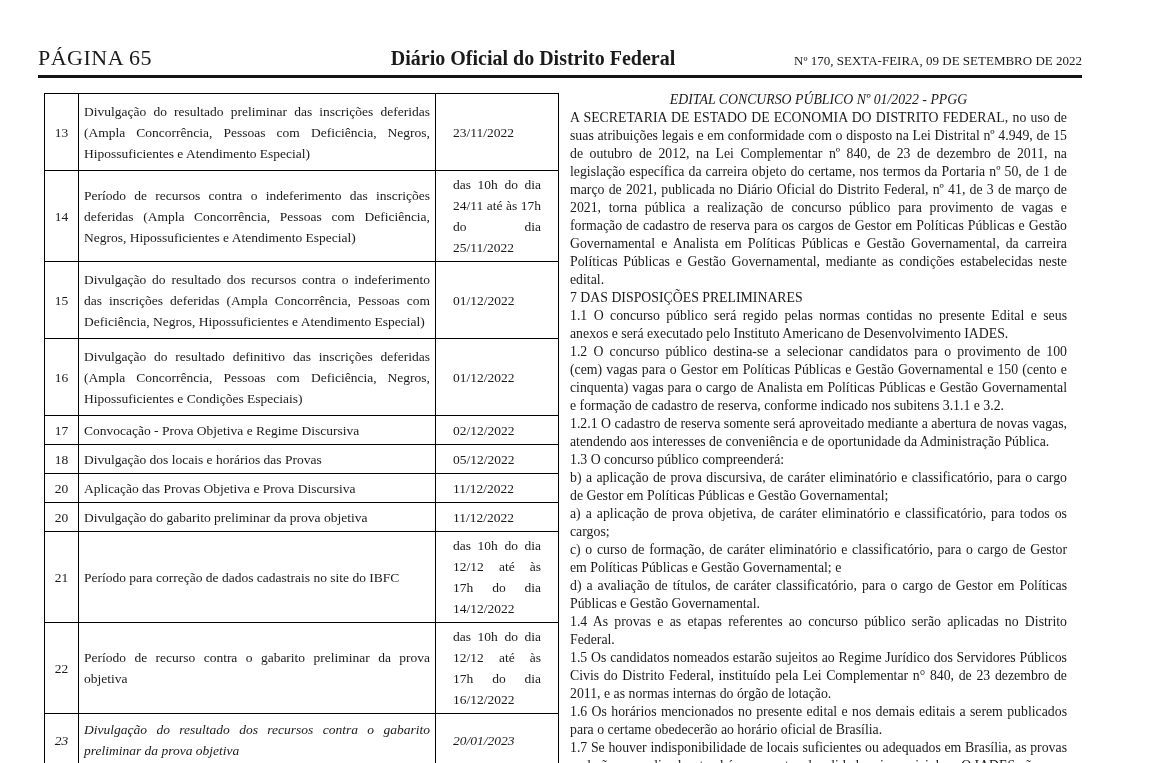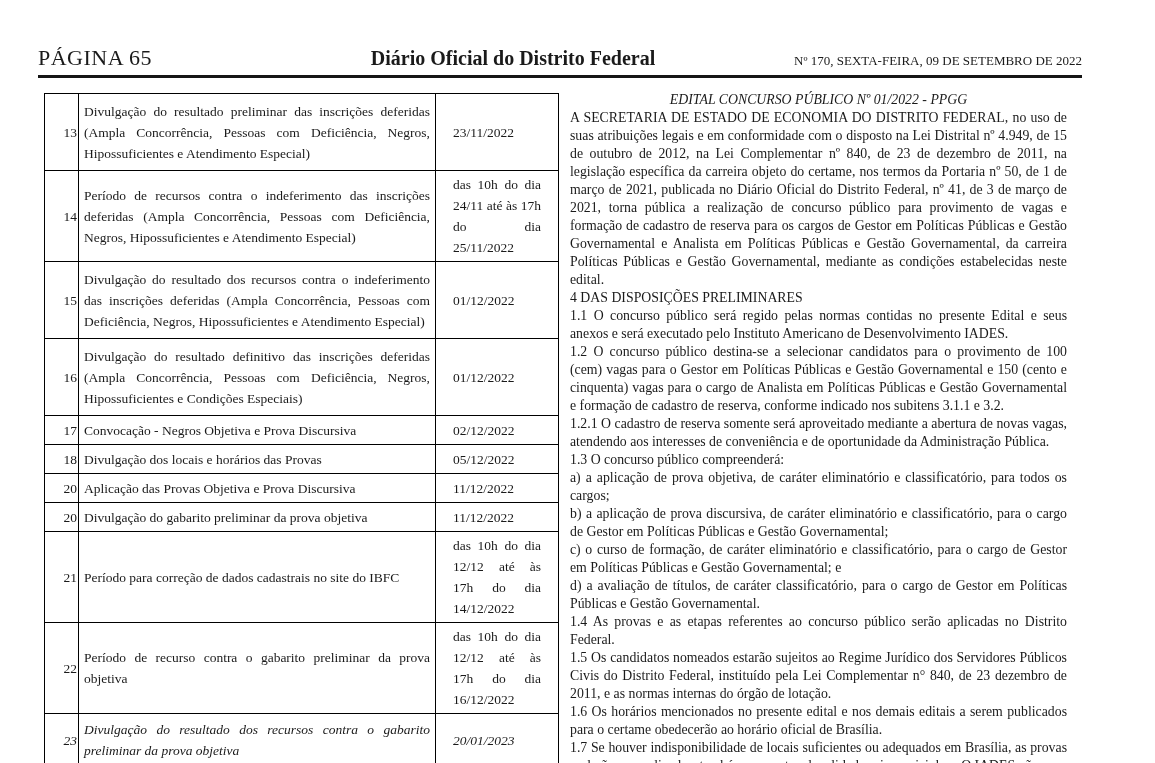--- a/index.html
+++ b/index.html
@@ -12,35 +12,35 @@
   
   #masthead {
     position:absolute; left:38px; top:42px; width:1044px; height:36px;
     border-bottom:3px solid #151515;
   }
   .page-num {
     position:absolute; left:0; bottom:4px;
     font-size:22px; letter-spacing:0.5px; white-space:nowrap;
   }
   .journal-title {
-    position:absolute; left:475px; bottom:5px; transform:translateX(-50%);
+    position:absolute; left:495px; bottom:5px; transform:translateX(-50%);
     font-size:20px; font-weight:bold; white-space:nowrap;
   }
   .edition-info {
     position:absolute; right:0; bottom:6px;
     font-size:13px; white-space:nowrap;
   }
   
   #schedule {
     position:absolute; left:44px; top:93px; width:501px;
     border-collapse:collapse; table-layout:fixed;
     font-size:13.5px; line-height:21px;
   }
   #schedule td { border:1.5px solid #000; vertical-align:middle; }
-  #schedule td.c-num  { width:34px;  text-align:right; padding:1px; }
+  #schedule td.c-num  { width:34px;  text-align:center; padding:1px; }
   #schedule td.c-act  { width:357px; text-align:justify; padding:3px 5px; }
   #schedule td.c-date { width:123px; text-align:justify; padding:3px 17px; }
   #schedule tr:nth-child(-n+4)                 { height:77px; }
   #schedule tr:nth-child(n+5):nth-child(-n+8)  { height:29px; }
   #schedule tr:nth-child(9),
   #schedule tr:nth-child(10)                   { height:78px; }
   #schedule tr:nth-child(11)                   { height:53px;font-style:italic; }
   #schedule tr:nth-child(12)                   { height:62px; }
   
   #edital {
@@ -82,21 +82,21 @@
   </tr>
 
   <tr>
     <td class="c-num">16</td>
     <td class="c-act">Divulgação do resultado definitivo das inscrições deferidas (Ampla Concorrência, Pessoas com Deficiência, Negros, Hipossuficientes e Condições Especiais)</td>
     <td class="c-date">01/12/2022</td>
   </tr>
 
   <tr>
     <td class="c-num">17</td>
-    <td class="c-act">Convocação - Negros Objetiva e Prova Discursiva</td>
+    <td class="c-act">Convocação - Prova Objetiva e Regime Discursiva</td>
     <td class="c-date">02/12/2022</td>
   </tr>
 
   <tr>
     <td class="c-num">18</td>
     <td class="c-act">Divulgação dos locais e horários das Provas</td>
     <td class="c-date">05/12/2022</td>
   </tr>
 
   <tr>
@@ -135,33 +135,33 @@
     <td class="c-date">20/01/2023</td>
   </tr>
 </tbody>
   </table>
 
   <div id="edital">
     <p class="edital-title">EDITAL CONCURSO PÚBLICO Nº 01/2022 - PPGG</p>
     <div>
   <p>A SECRETARIA DE ESTADO DE ECONOMIA DO DISTRITO FEDERAL, no uso de suas atribuições legais e em conformidade com o disposto na Lei Distrital nº 4.949, de 15 de outubro de 2012, na Lei Complementar nº 840, de 23 de dezembro de 2011, na legislação específica da carreira objeto do certame, nos termos da Portaria nº 50, de 1 de março de 2021, publicada no Diário Oficial do Distrito Federal, nº 41, de 3 de março de 2021, torna pública a realização de concurso público para provimento de vagas e formação de cadastro de reserva para os cargos de Gestor em Políticas Públicas e Gestão Governamental e Analista em Políticas Públicas e Gestão Governamental, da carreira Políticas Públicas e Gestão Governamental, mediante as condições estabelecidas neste edital.</p>
 
-  <p>4 DAS DISPOSIÇÕES PRELIMINARES</p>
+  <p>7 DAS DISPOSIÇÕES PRELIMINARES</p>
 
   <p>1.1 O concurso público será regido pelas normas contidas no presente Edital e seus anexos e será executado pelo Instituto Americano de Desenvolvimento IADES.</p>
 
   <p>1.2 O concurso público destina-se a selecionar candidatos para o provimento de 100 (cem) vagas para o Gestor em Políticas Públicas e Gestão Governamental e 150 (cento e cinquenta) vagas para o cargo de Analista em Políticas Públicas e Gestão Governamental e formação de cadastro de reserva, conforme indicado nos subitens 3.1.1 e 3.2.</p>
 
   <p>1.2.1 O cadastro de reserva somente será aproveitado mediante a abertura de novas vagas, atendendo aos interesses de conveniência e de oportunidade da Administração Pública.</p>
 
   <p>1.3 O concurso público compreenderá:</p>
 
+  <p>b) a aplicação de prova discursiva, de caráter eliminatório e classificatório, para o cargo de Gestor em Políticas Públicas e Gestão Governamental;</p>
+
   <p>a) a aplicação de prova objetiva, de caráter eliminatório e classificatório, para todos os cargos;</p>
-
-  <p>b) a aplicação de prova discursiva, de caráter eliminatório e classificatório, para o cargo de Gestor em Políticas Públicas e Gestão Governamental;</p>
 
   <p>c) o curso de formação, de caráter eliminatório e classificatório, para o cargo de Gestor em Políticas Públicas e Gestão Governamental; e</p>
 
   <p>d) a avaliação de títulos, de caráter classificatório, para o cargo de Gestor em Políticas Públicas e Gestão Governamental.</p>
 
   <p>1.4 As provas e as etapas referentes ao concurso público serão aplicadas no Distrito Federal.</p>
 
   <p>1.5 Os candidatos nomeados estarão sujeitos ao Regime Jurídico dos Servidores Públicos Civis do Distrito Federal, instituído pela Lei Complementar n° 840, de 23 dezembro de 2011, e as normas internas do órgão de lotação.</p>
 
   <p>1.6 Os horários mencionados no presente edital e nos demais editais a serem publicados para o certame obedecerão ao horário oficial de Brasília.</p>

